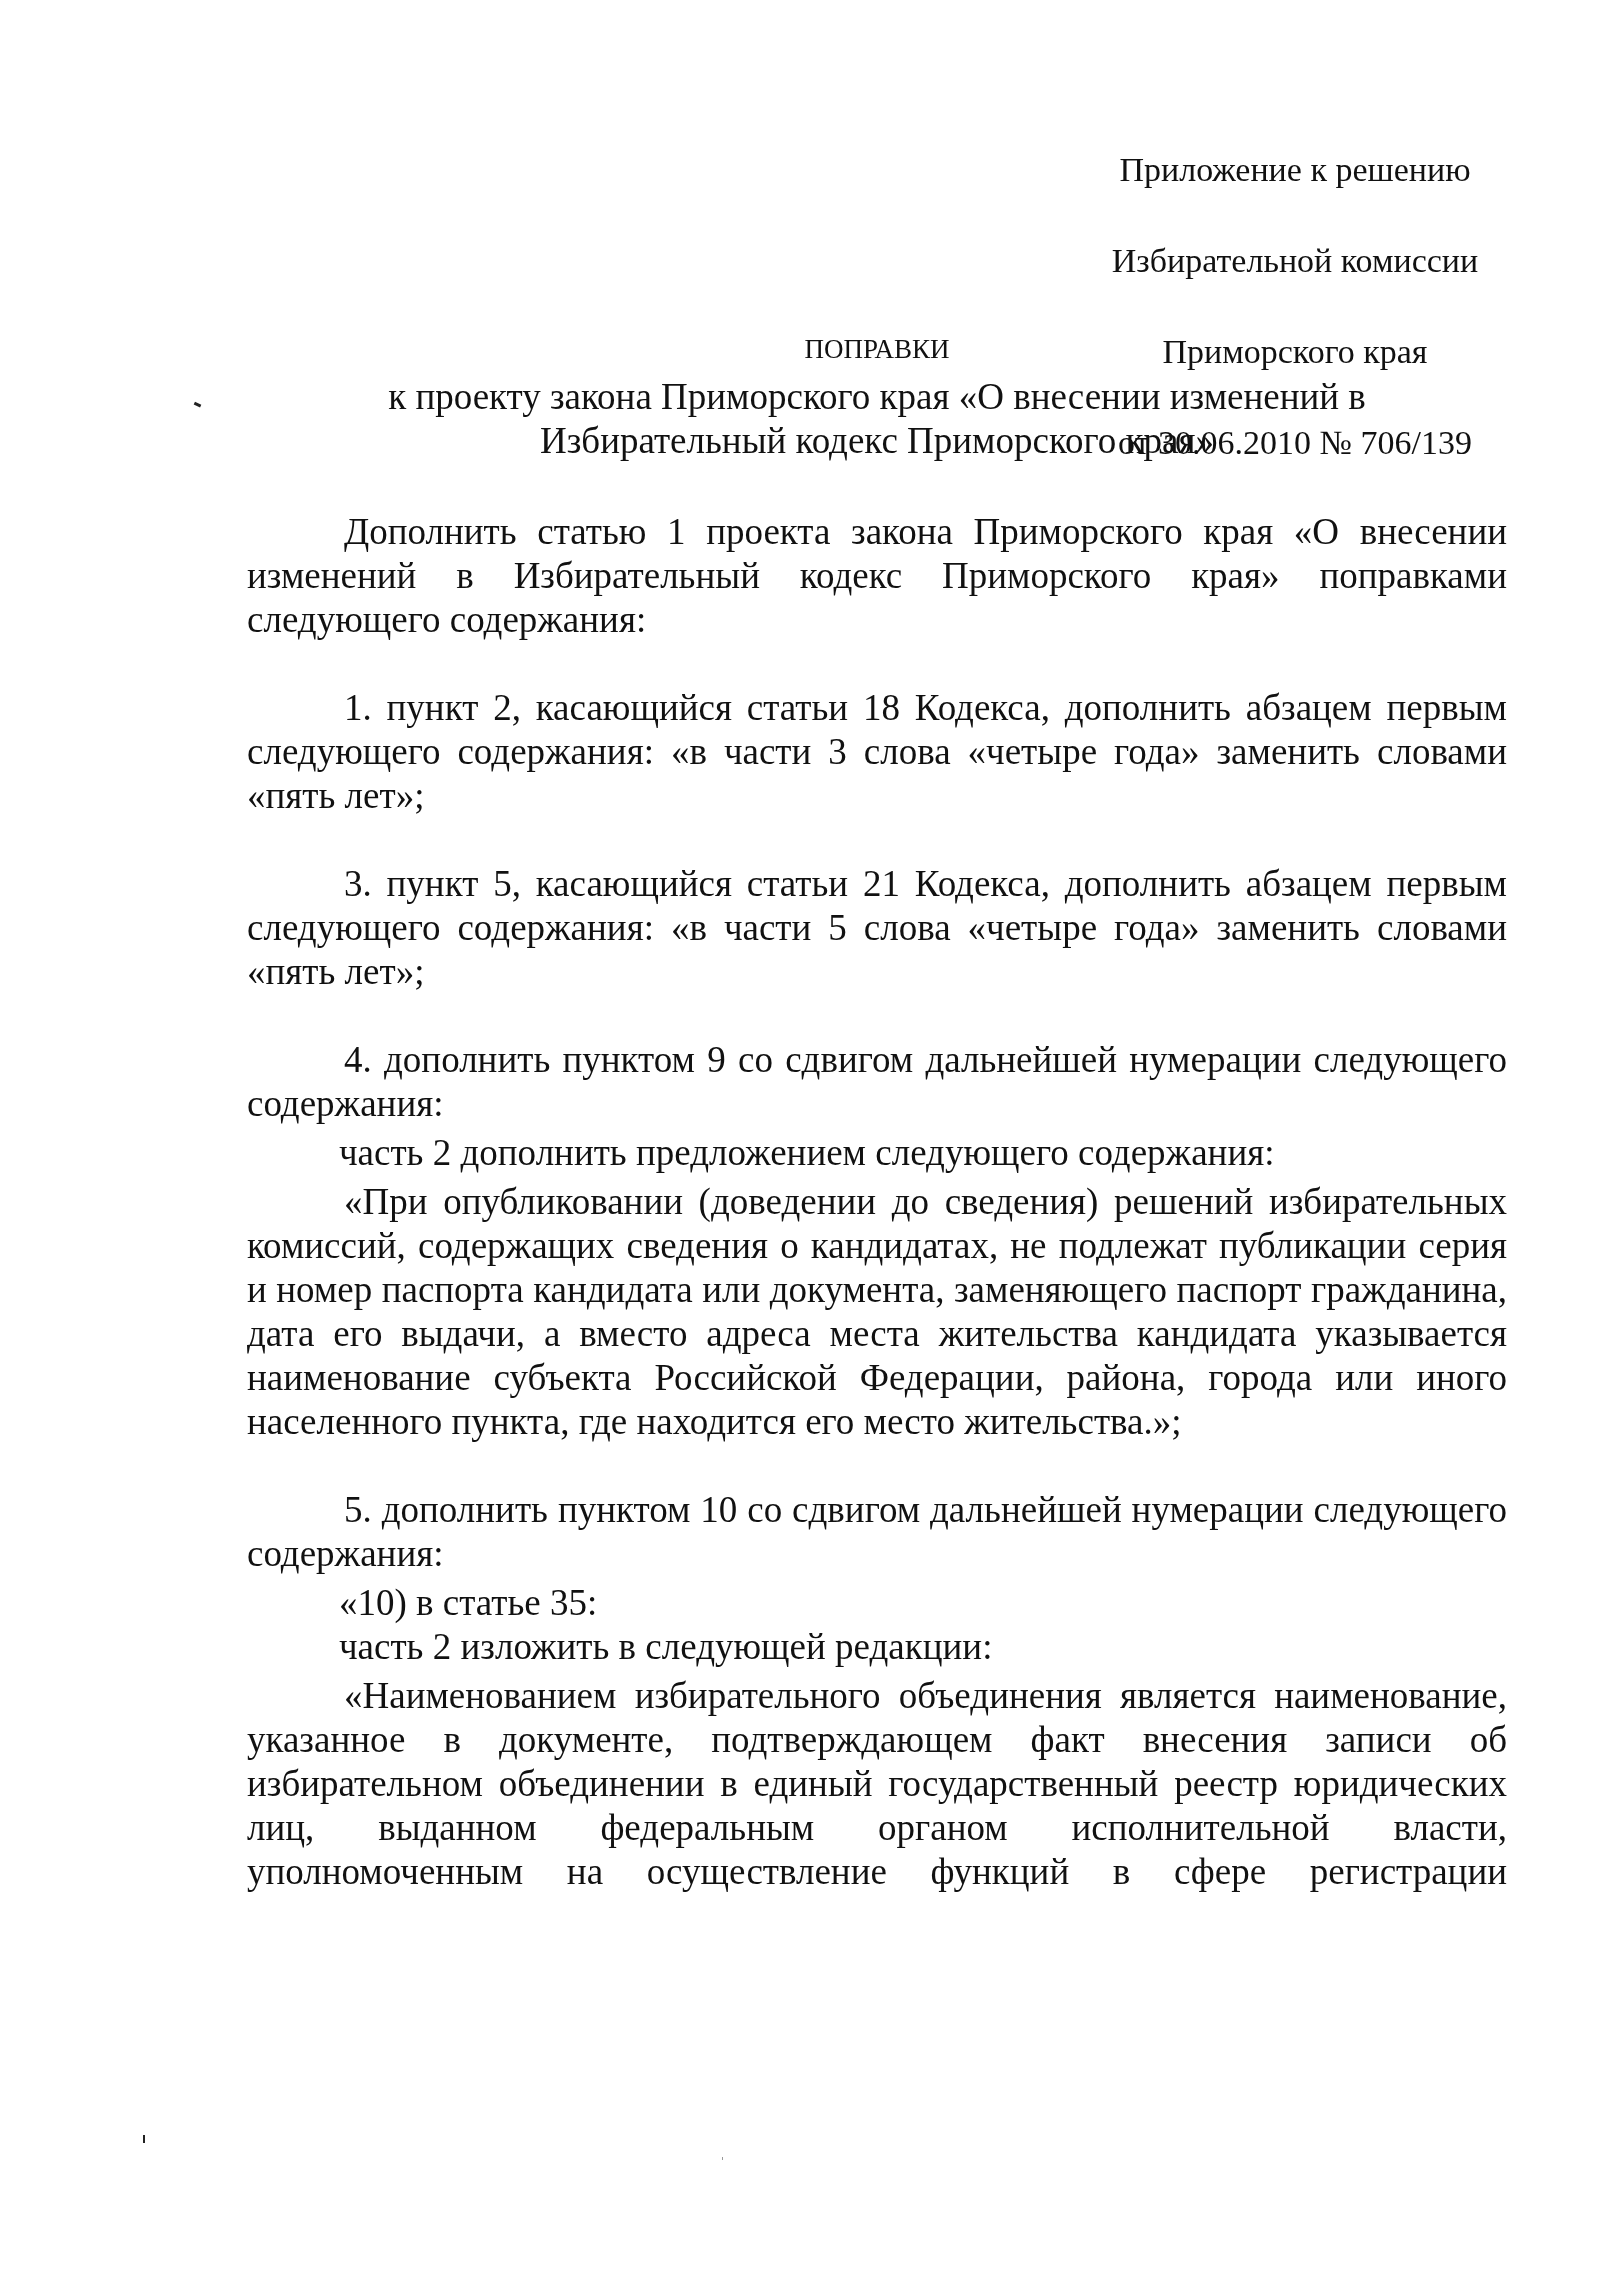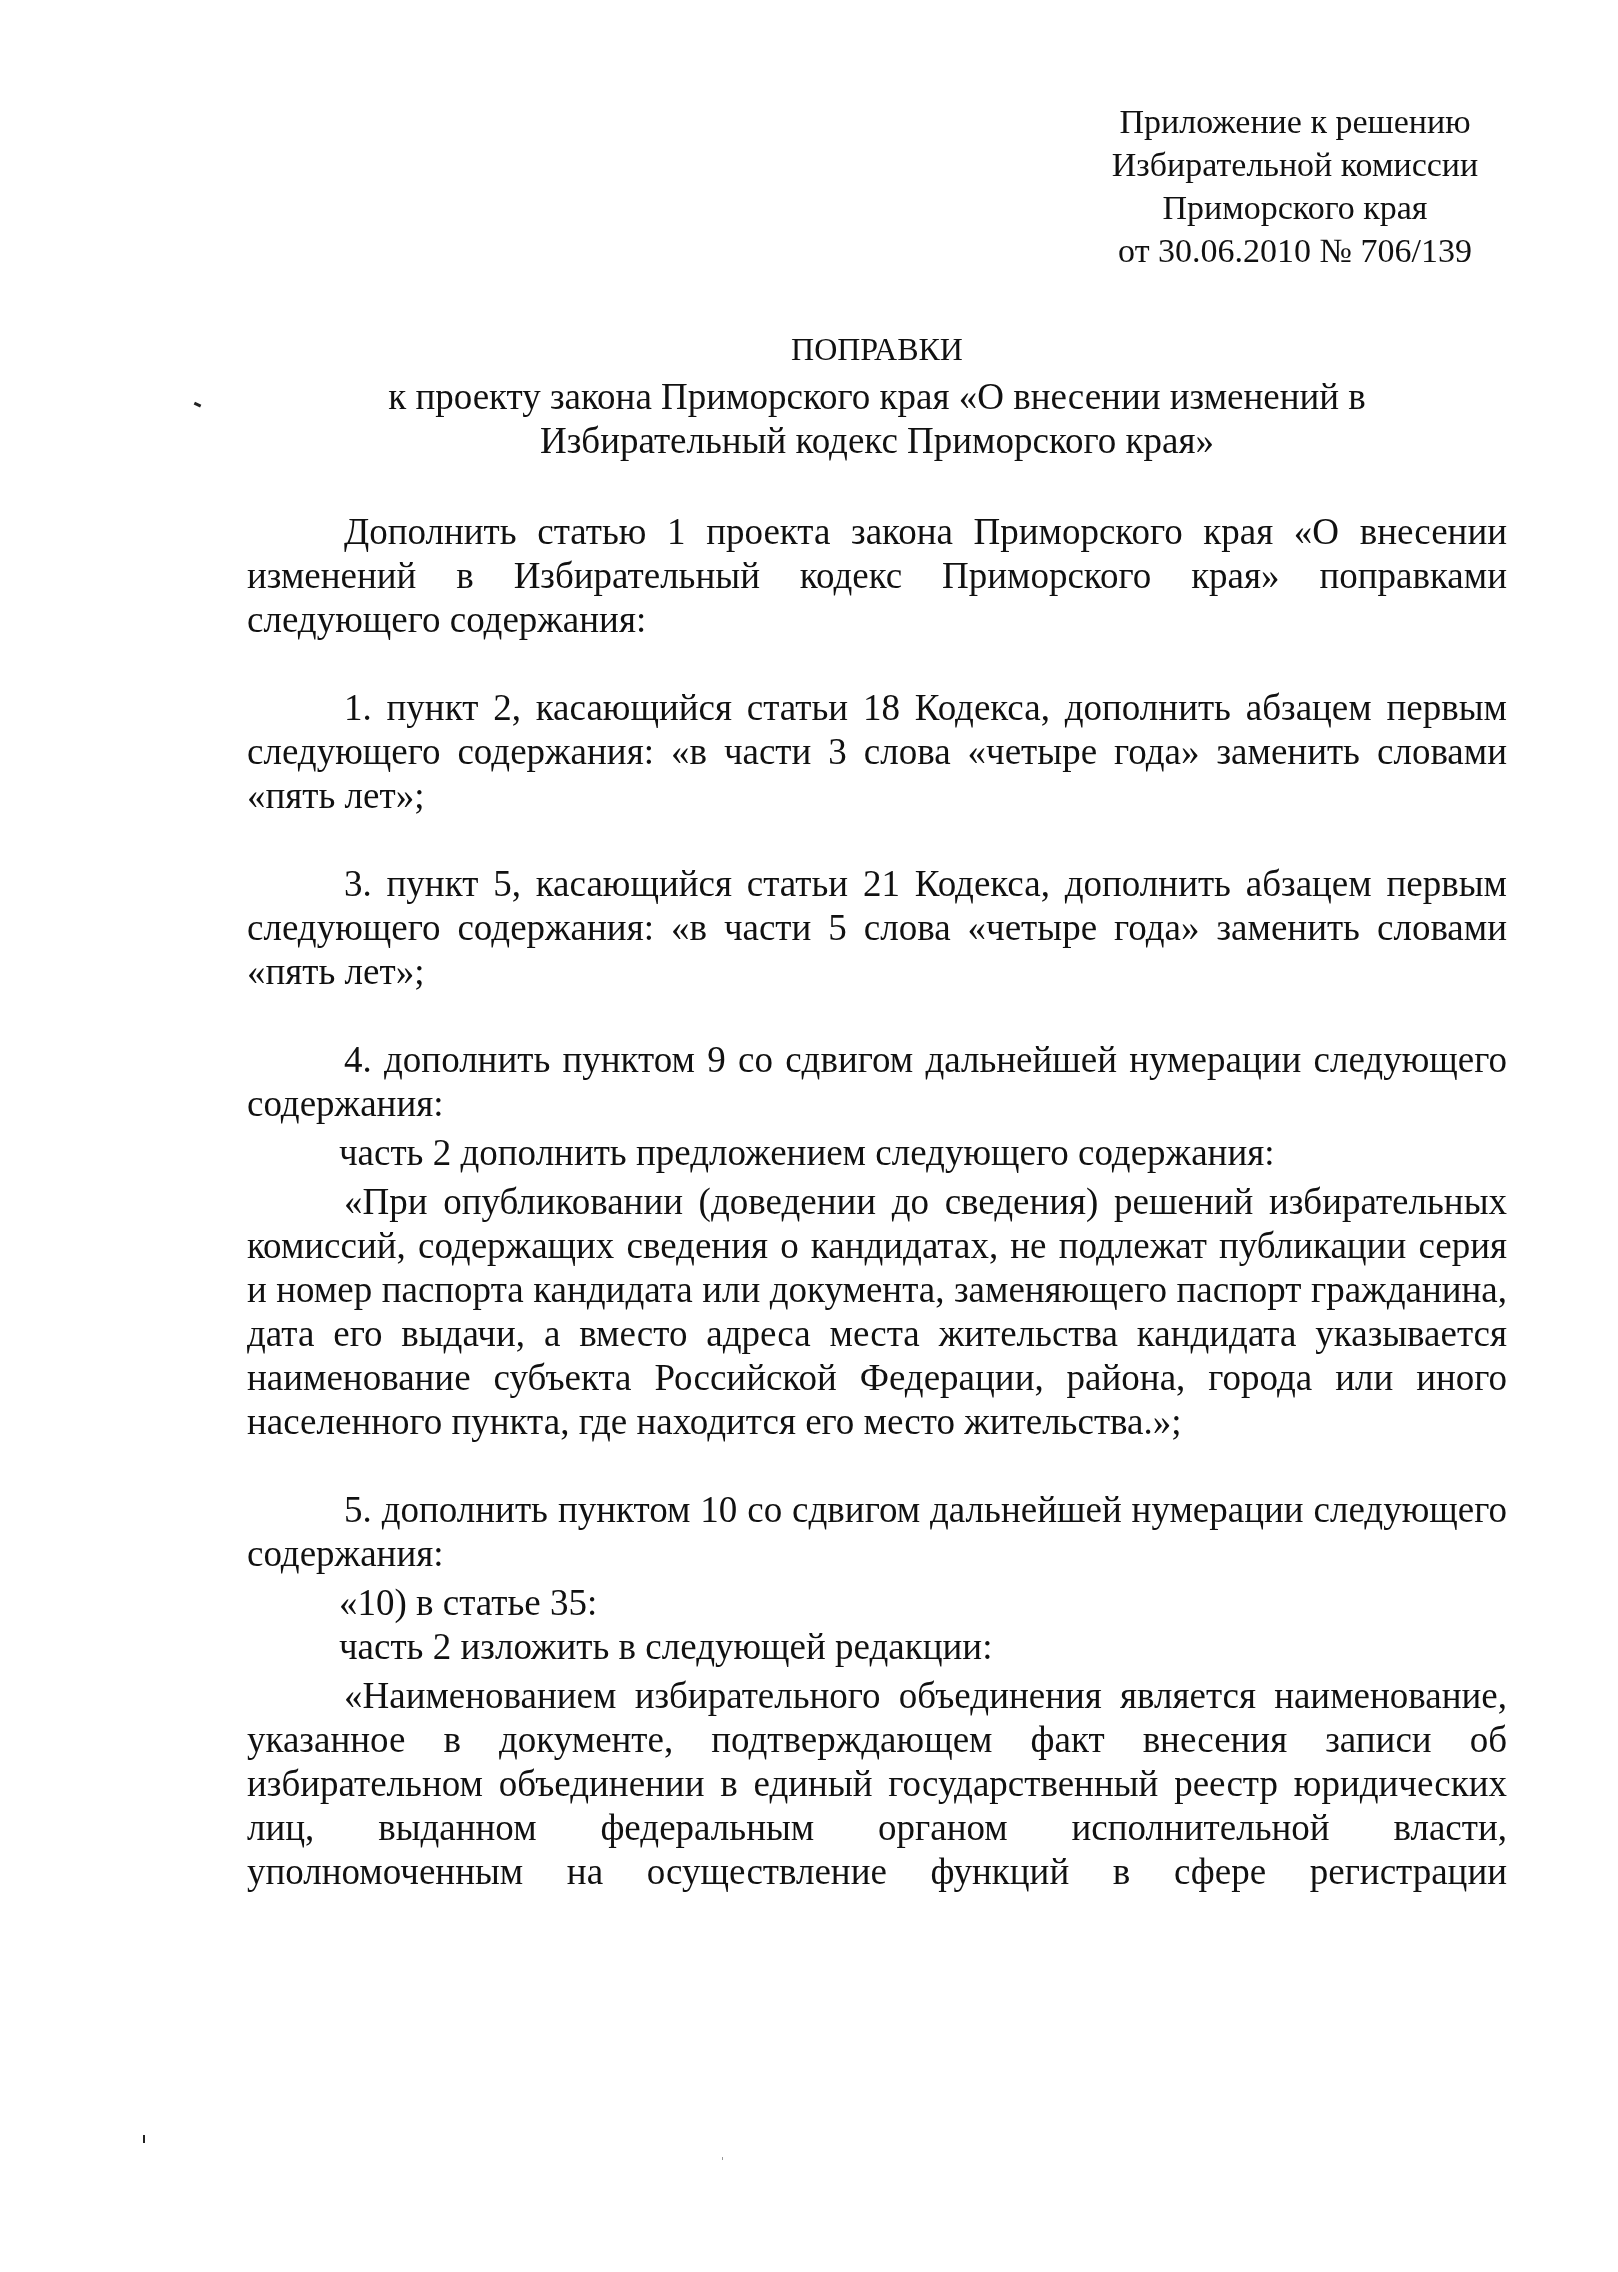--- a/index.html
+++ b/index.html
@@ -24,33 +24,33 @@
     }
     .header-block {
       position: absolute;
       left: 1062px;
       top: 100px;
       width: 466px;
       text-align: center;
       font-size: 34px;
       line-height: 43px;
     }
-    .header-block div { white-space: nowrap; }
+    .header-block div { white-space: nowrap; margin-top: 48px; }
 
     .title-block {
       position: absolute;
       left: 242px;
       top: 324px;
       width: 1270px;
       text-align: center;
       font-size: 37px;
       line-height: 44px;
     }
     .title-main {
-      font-size: 32px;
+      font-size: 27px;
       line-height: 51px;
       margin-bottom: 0px;
     }
 
     .body-text {
       position: absolute;
       left: 242px;
       top: 505px;
       width: 1270px;
       font-size: 37px;

